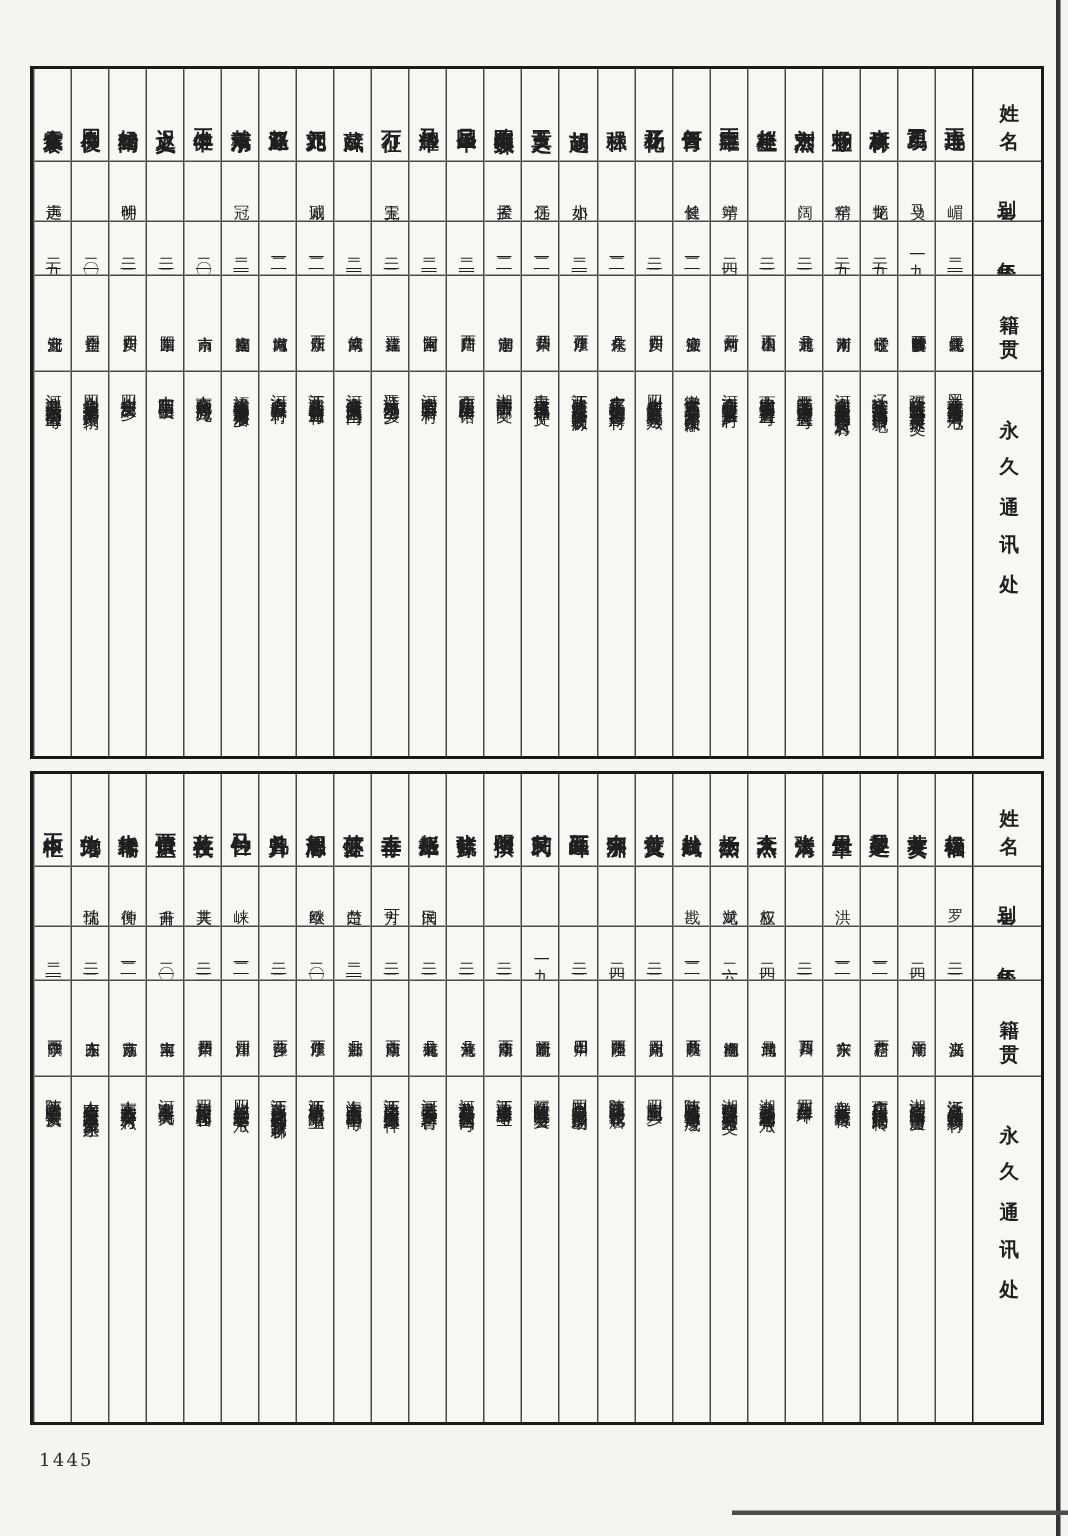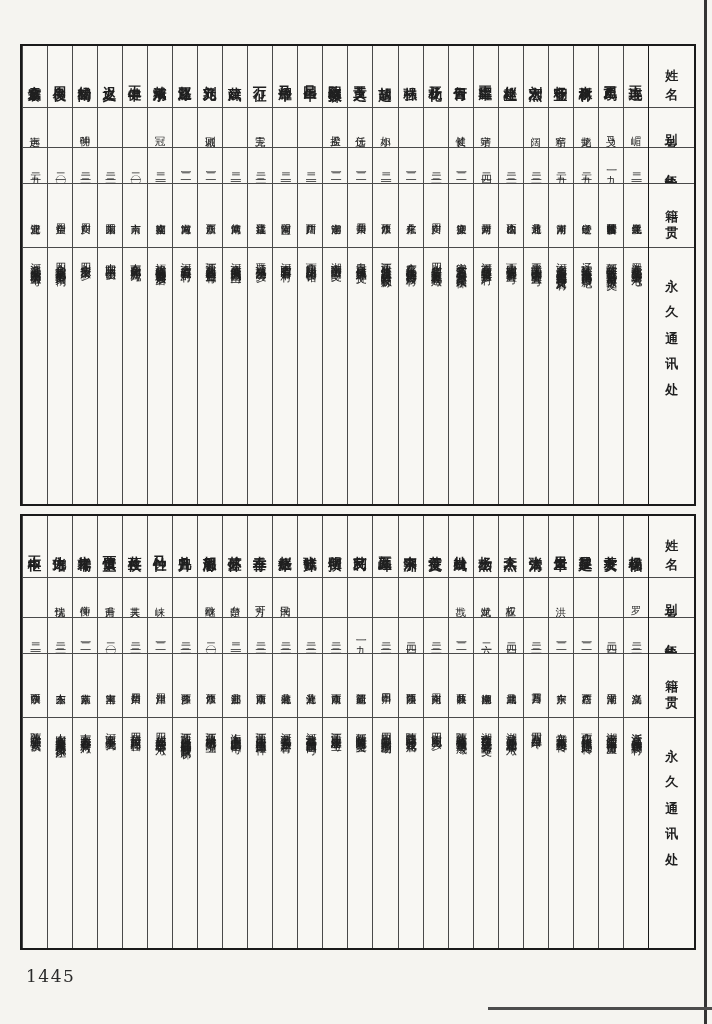--- a/index.html
+++ b/index.html
@@ -59,21 +59,21 @@
   .hcol .cell.name  .vt { font-size:13px; letter-spacing:18px; }
   .hcol .cell.alias .vt { font-size:12.5px; letter-spacing:5px; font-weight:bold; }
   .hcol .cell.age   .vt { font-size:12.5px; letter-spacing:2px; }
   .hcol .cell.origin .vt{ font-size:13px; letter-spacing:16px; padding:0; }
   .hcol .cell.addr  .vt { font-size:13px; letter-spacing:26px; padding-top:14px; }
 
   
   .page-number {
     position:absolute; left:26px; top:966px;
     font-family:"DejaVu Serif", serif;
-    font-size:17px; letter-spacing:1.5px; color:#2a2a2a;
+    font-size:12px; letter-spacing:1.5px; color:#2a2a2a;
   }
   .edge-right {
     position:absolute; right:5px; top:0; width:3px; height:1024px;
     background:#343434;
   }
   .mark-bottom {
     position:absolute; left:488px; top:1007px; width:224px; height:3px;
     background:#4c4c4c;
   }
 </style>

